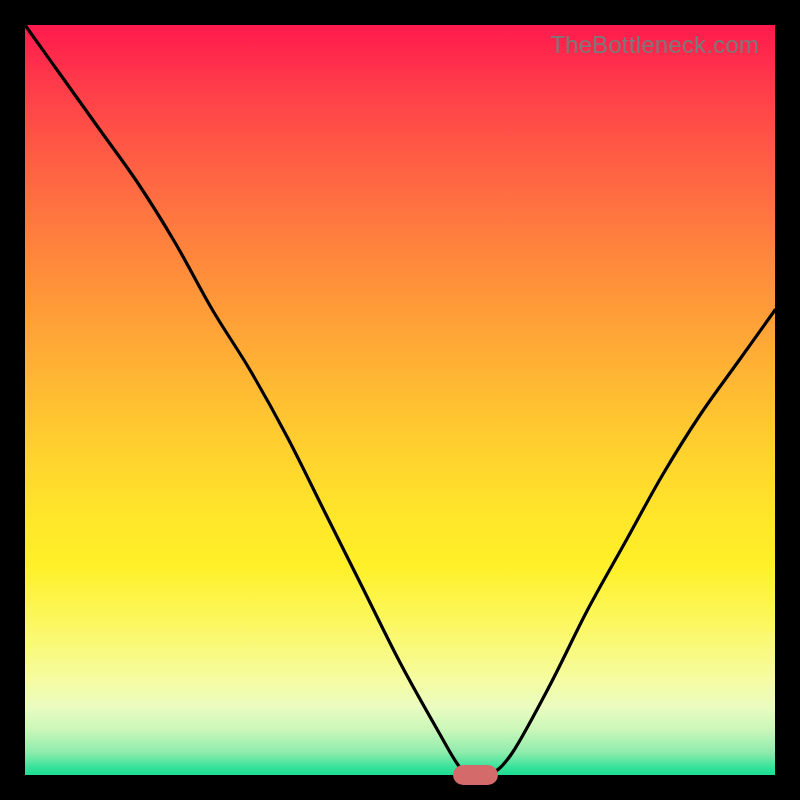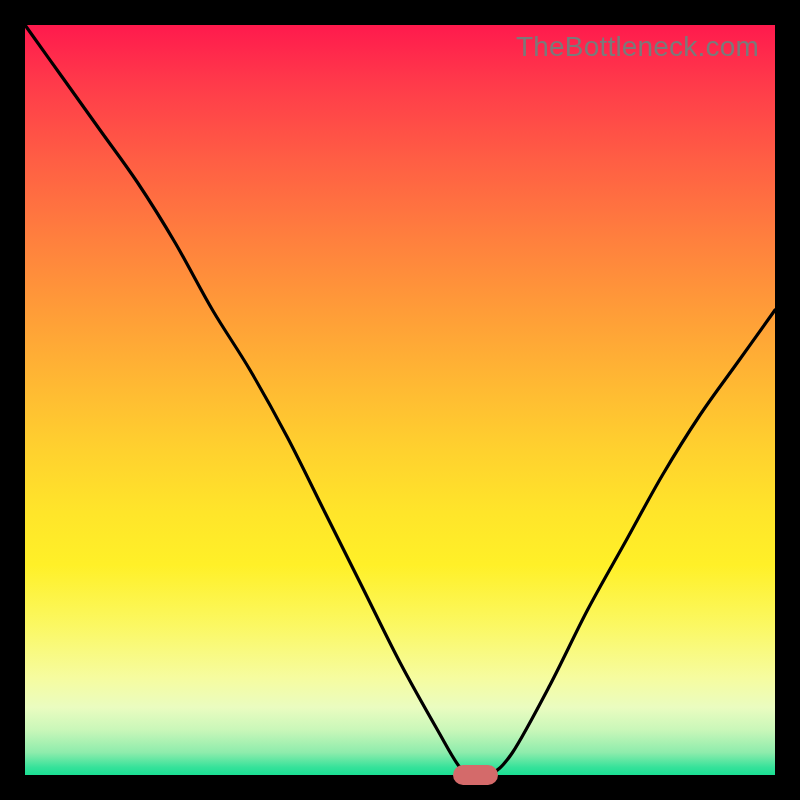--- a/index.html
+++ b/index.html
@@ -42,21 +42,21 @@
       #8eecac 97%,
       #35e29a 99%,
       #1adf93 100%
     );
   }
   .attribution {
     position: absolute;
     top: 6px;
     right: 16px;
     color: #7a7a7a;
-    font-size: 28px;
+    font-size: 24px;
     font-weight: 400;
     letter-spacing: 0.2px;
     user-select: none;
   }
   svg.curve {
     position: absolute;
     left: 0;
     top: 0;
     width: 750px;
     height: 750px;

